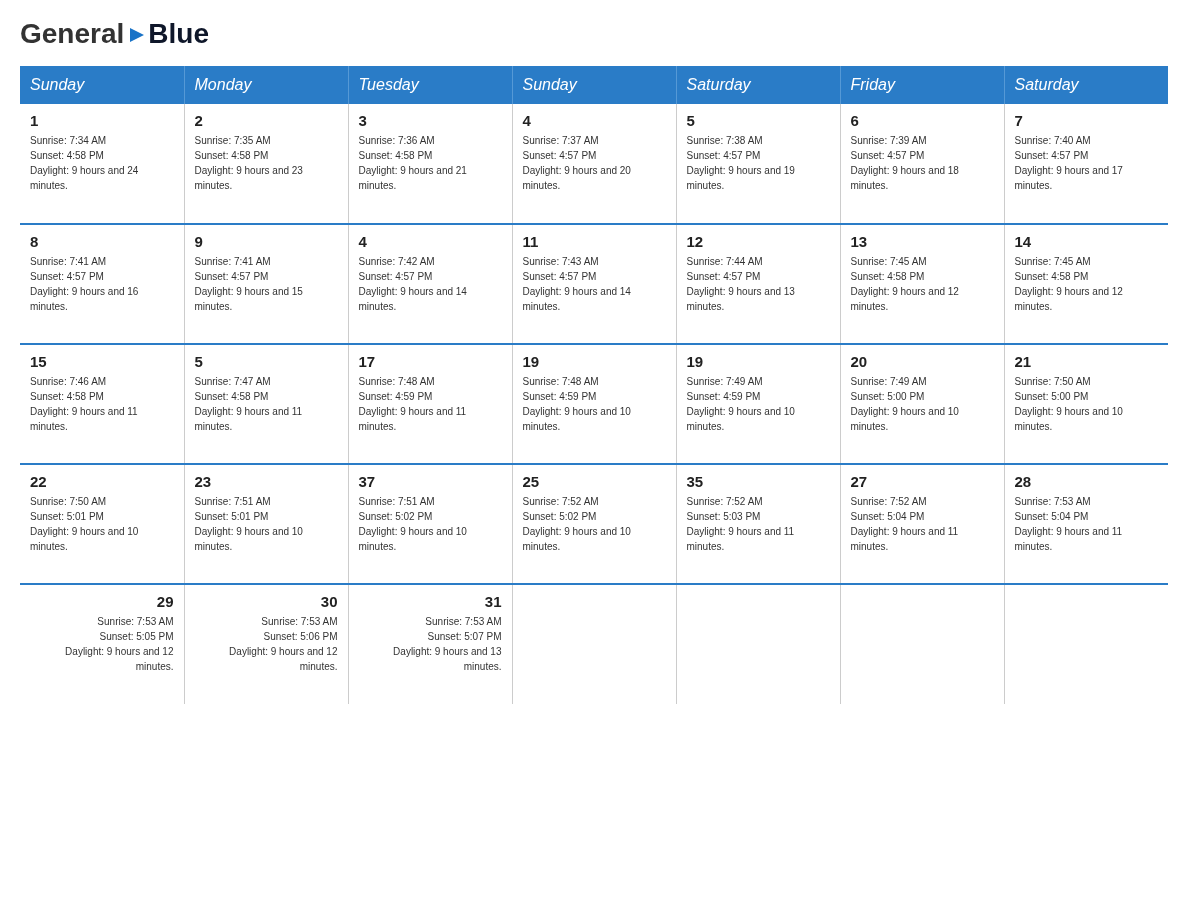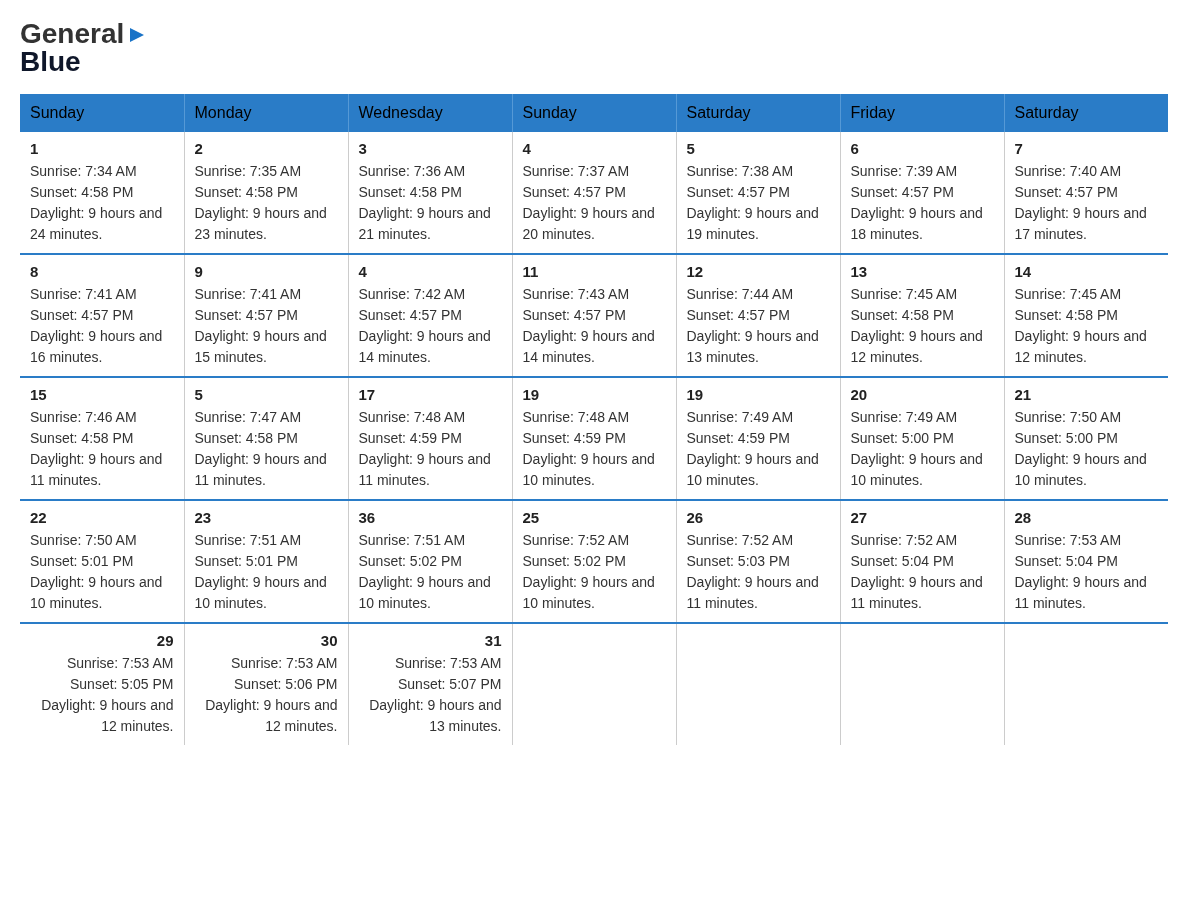--- a/index.html
+++ b/index.html
@@ -11,21 +11,21 @@
       min-height: 918px;
     }
     .header {
       display: flex;
       justify-content: space-between;
       align-items: flex-start;
       margin-bottom: 16px;
     }
     .logo {
       display: flex;
-      flex-direction: column;
+      flex-direction: row;
       align-items: flex-start;
     }
     .logo-text {
       font-size: 28px;
       font-weight: bold;
       color: #333;
       line-height: 1;
     }
     .logo-row1 {
       display: flex;
@@ -54,26 +54,27 @@
     }
     table {
       width: 100%;
       border-collapse: collapse;
       table-layout: fixed;
     }
     thead tr {
       background-color: #2a7cc7;
     }
     thead th {
-      color: #000000;
+      color: #ffffff;
       font-size: 16px;
       font-weight: normal;
       padding: 10px 10px;
       text-align: left;
       border-right: 1px solid #5599d6;
+      font-style: italic;
     }
     thead th:last-child {
       border-right: none;
     }
     tbody tr {
       border-bottom: 2px solid #2a7cc7;
     }
     tbody td {
       vertical-align: top;
       padding: 8px 10px;
@@ -85,21 +86,21 @@
     tbody td:last-child {
       border-right: none;
     }
     .day-number {
       font-size: 15px;
       font-weight: bold;
       color: #222;
       margin-bottom: 4px;
     }
     .day-info {
-      font-size: 14px;
+      font-size: 10px;
       line-height: 1.5;
       color: #333;
     }
     .empty-cell {
       background: #fff;
     }
     tbody tr:last-child {
       border-bottom: none;
       text-align: right;
     }
@@ -121,21 +122,21 @@
     <div class="month-title"></div>
     <div class="location"></div>
   </div>
 </div>
 
 <table>
   <thead>
     <tr>
     <th>Sunday</th>
         <th>Monday</th>
-        <th>Wednesday</th>
+        <th>Tuesday</th>
         <th>Sunday</th>
         <th>Saturday</th>
         <th>Friday</th>
         <th>Saturday</th>
       </tr>
   </thead>
   <tbody id="calendar-body">
   <tr>
         <td>
           <div class="day-number">1</div>
@@ -229,29 +230,29 @@
       <tr>
         <td>
           <div class="day-number">22</div>
           <div class="day-info">Sunrise: 7:50 AM<br>Sunset: 5:01 PM<br>Daylight: 9 hours and 10 minutes.</div>
         </td>
         <td>
           <div class="day-number">23</div>
           <div class="day-info">Sunrise: 7:51 AM<br>Sunset: 5:01 PM<br>Daylight: 9 hours and 10 minutes.</div>
         </td>
         <td>
-          <div class="day-number">36</div>
+          <div class="day-number">37</div>
           <div class="day-info">Sunrise: 7:51 AM<br>Sunset: 5:02 PM<br>Daylight: 9 hours and 10 minutes.</div>
         </td>
         <td>
           <div class="day-number">25</div>
           <div class="day-info">Sunrise: 7:52 AM<br>Sunset: 5:02 PM<br>Daylight: 9 hours and 10 minutes.</div>
         </td>
         <td>
-          <div class="day-number">26</div>
+          <div class="day-number">35</div>
           <div class="day-info">Sunrise: 7:52 AM<br>Sunset: 5:03 PM<br>Daylight: 9 hours and 11 minutes.</div>
         </td>
         <td>
           <div class="day-number">27</div>
           <div class="day-info">Sunrise: 7:52 AM<br>Sunset: 5:04 PM<br>Daylight: 9 hours and 11 minutes.</div>
         </td>
         <td>
           <div class="day-number">28</div>
           <div class="day-info">Sunrise: 7:53 AM<br>Sunset: 5:04 PM<br>Daylight: 9 hours and 11 minutes.</div>
         </td>

